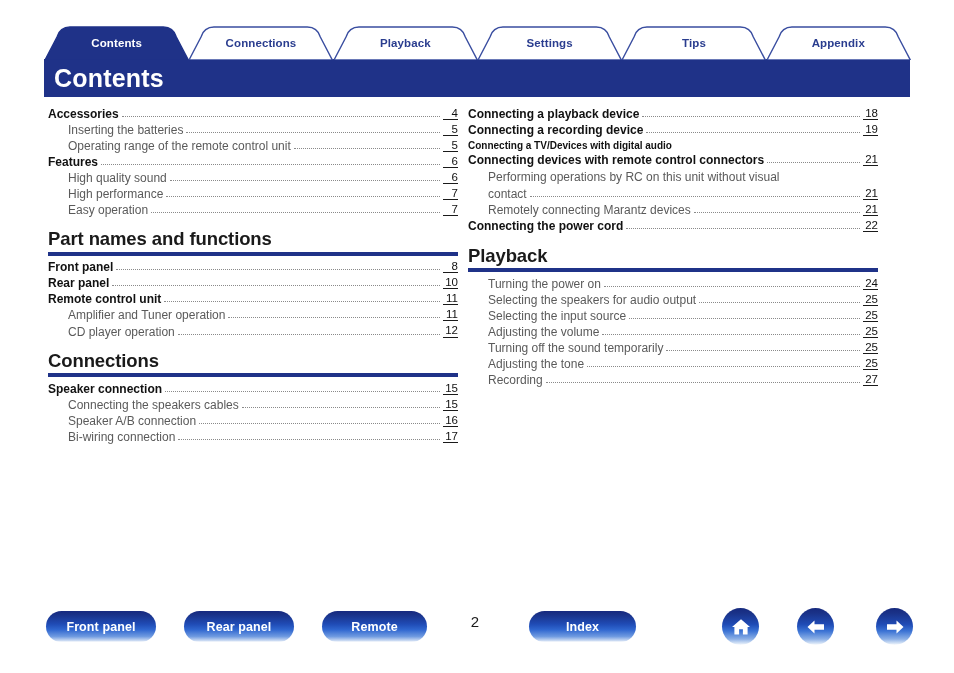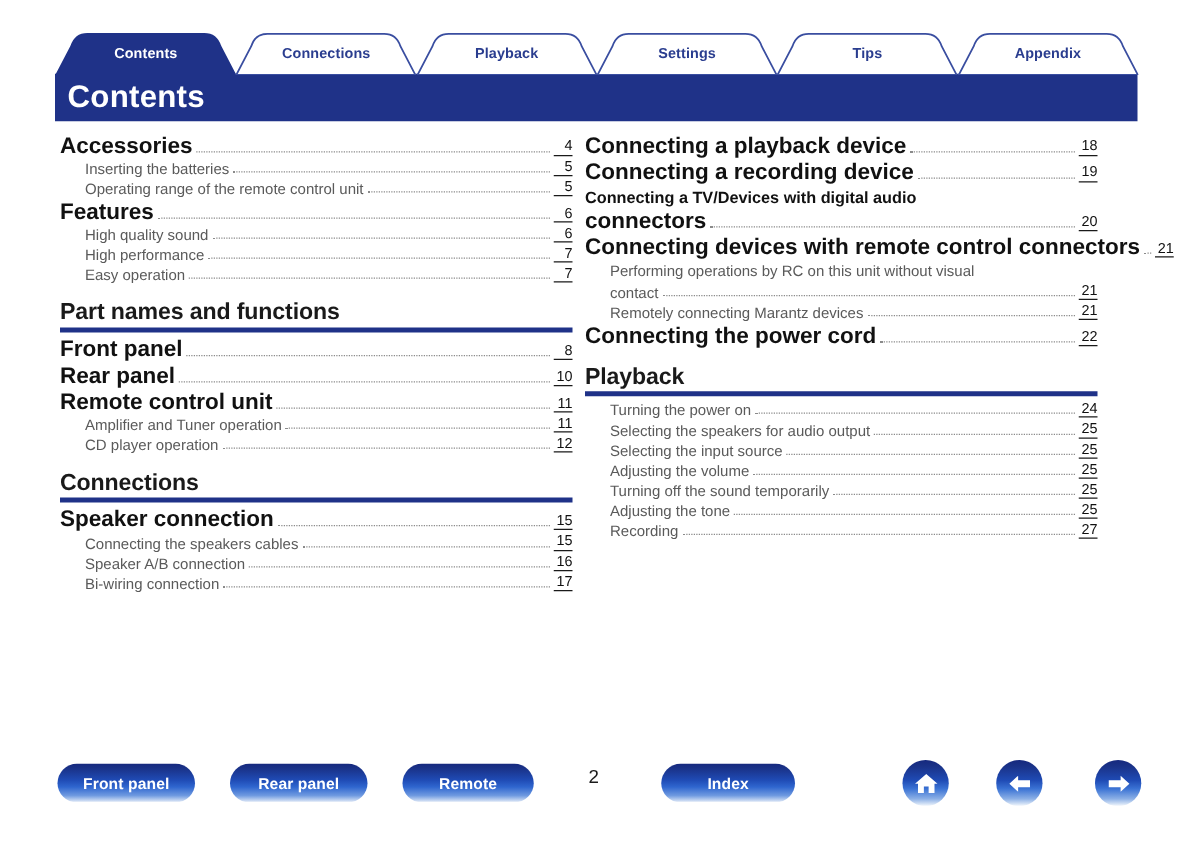--- a/index.html
+++ b/index.html
@@ -114,31 +114,31 @@
   }
   .entry .epage {
     flex: 0 0 auto;
     text-align: right;
     min-width: 15px;
     border-bottom: 1px solid #1a1a1a;
     line-height: 1.05;
   }
 
   
-  .lvl1 .etext { font-size: 18px; font-weight: bold; color: #111111; }
+  .lvl1 .etext { font-size: 12px; font-weight: bold; color: #111111; }
   .lvl1 .epage { font-size: 11.5px; color: #111111; }
 
   
   .lvl2 { padding-left: 20px; }
   .lvl2 .etext { font-size: 12px; font-weight: normal; color: #5a5a5a; }
   .lvl2 .epage { font-size: 11.5px; color: #111111; }
 
   
   .wrap-first {
-    font-size: 13px; font-weight: bold; color: #111111;
+    font-size: 10px; font-weight: bold; color: #111111;
     line-height: 1.32; padding: 1.5px 0 0 0;
   }
   .wrap-first-r { padding-left: 20px; font-size: 12px; color:#5a5a5a; line-height:1.32; padding-top:2px;}
 
   
   #footer { position: absolute; left: 0; top: 606px; width: 954px; height: 48px; }
 
   .pillbtn {
     position: absolute;
     height: 31px;
@@ -314,25 +314,20 @@
         <span class="leader"></span>
         <span class="epage">18</span>
       </div>
       <div class="entry lvl1">
         <span class="etext">Connecting a recording device</span>
         <span class="leader"></span>
         <span class="epage">19</span>
       </div>
       <div class="wrap-first">Connecting a TV/Devices with digital audio</div>
       <div class="entry lvl1">
-        <span class="etext">connectors</span>
-        <span class="leader"></span>
-        <span class="epage">20</span>
-      </div>
-      <div class="entry lvl1">
         <span class="etext">Connecting devices with remote control connectors</span>
         <span class="leader"></span>
         <span class="epage">21</span>
       </div>
       <div class="wrap-first-r">Performing operations by RC on this unit without visual</div>
       <div class="entry lvl2">
         <span class="etext">contact</span>
         <span class="leader"></span>
         <span class="epage">21</span>
       </div>

